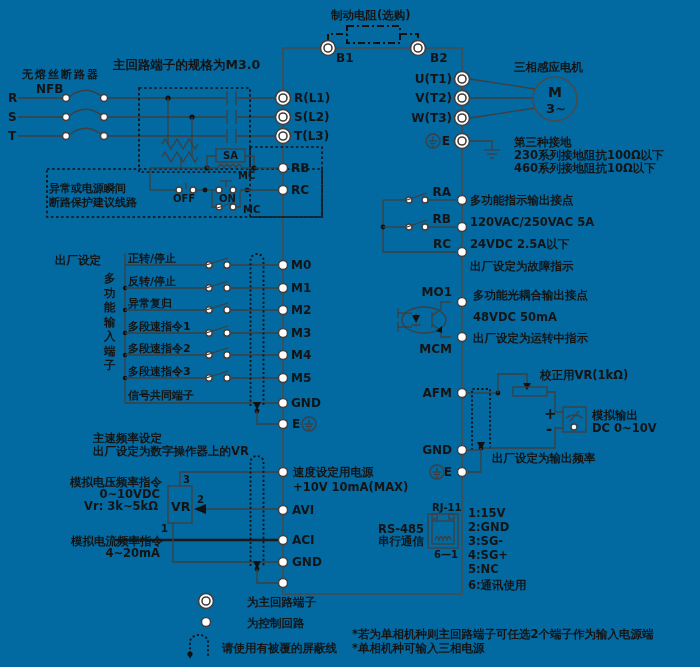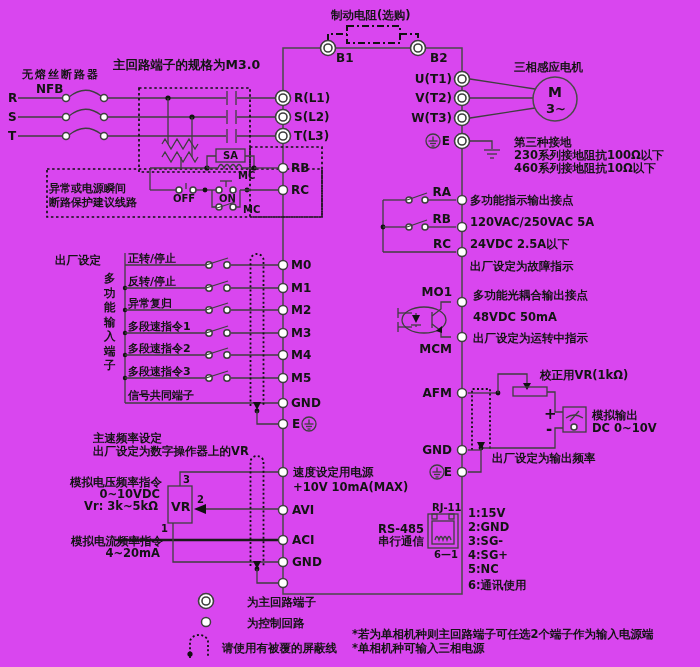--- a/index.html
+++ b/index.html
@@ -1,16 +1,16 @@
 <!DOCTYPE html>
 <html><head>
 <meta charset="utf-8">
 <style>
   html,body{margin:0;padding:0;background:#ffffff;}
-  .stage{position:relative;width:700px;height:667px;background:#d946ef;overflow:hidden;}
+  .stage{position:relative;width:700px;height:667px;background:#0369a1;overflow:hidden;}
   svg{display:block;}
   text{font-family:"DejaVu Sans","Liberation Sans",sans-serif;fill:#141414;}
   .cjk{font-weight:600;font-size:11.5px;}
   .cjk-sm{font-weight:600;font-size:11px;}
   .term{font-weight:600;font-size:12px;}
   .term-sm{font-weight:600;font-size:10px;}
   .wire{stroke:#3f3f3f;stroke-width:1.3;fill:none;}
   .wire-bold{stroke:#1a1a1a;stroke-width:2.4;fill:none;}
   .boxline{stroke:#4a4a4a;stroke-width:1.5;fill:none;}
   .dotbox{stroke:#111;stroke-width:1.7;fill:none;stroke-dasharray:2.5,2.6;}

